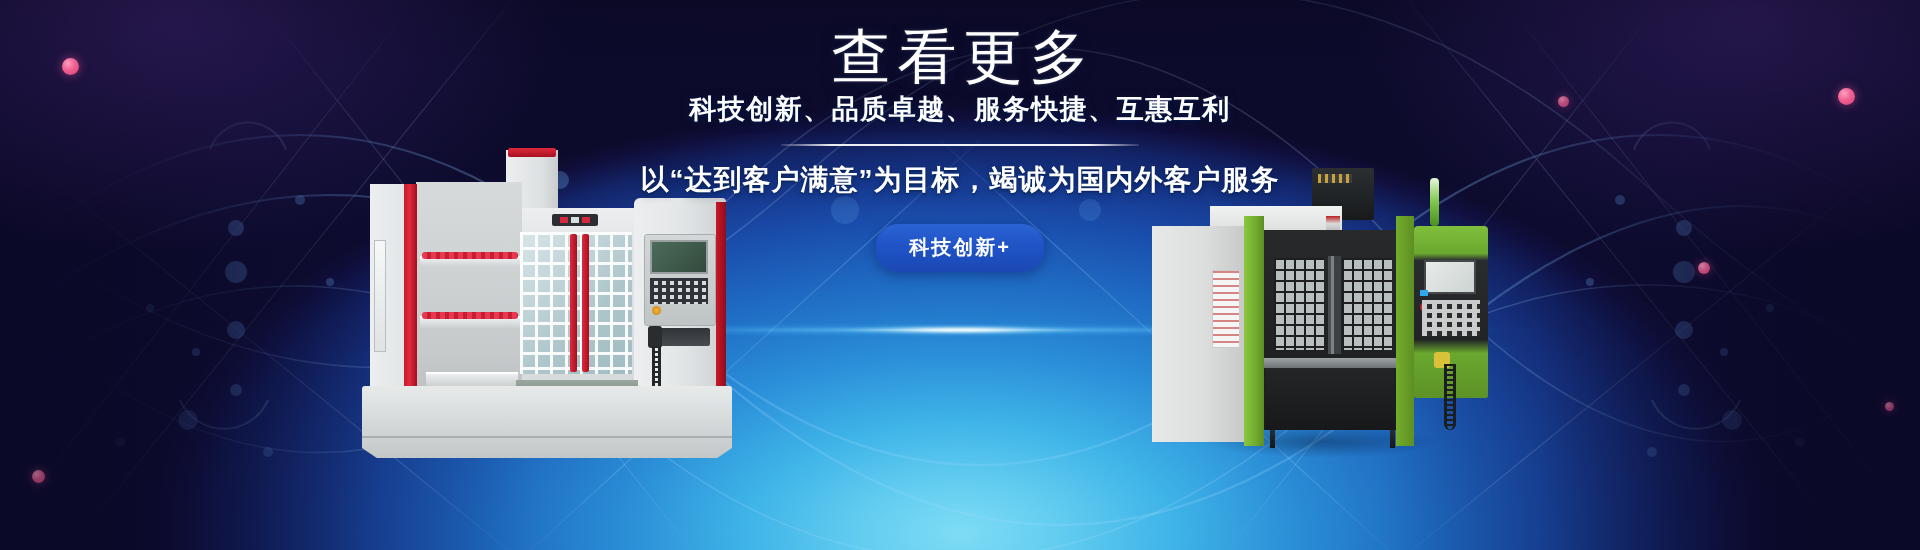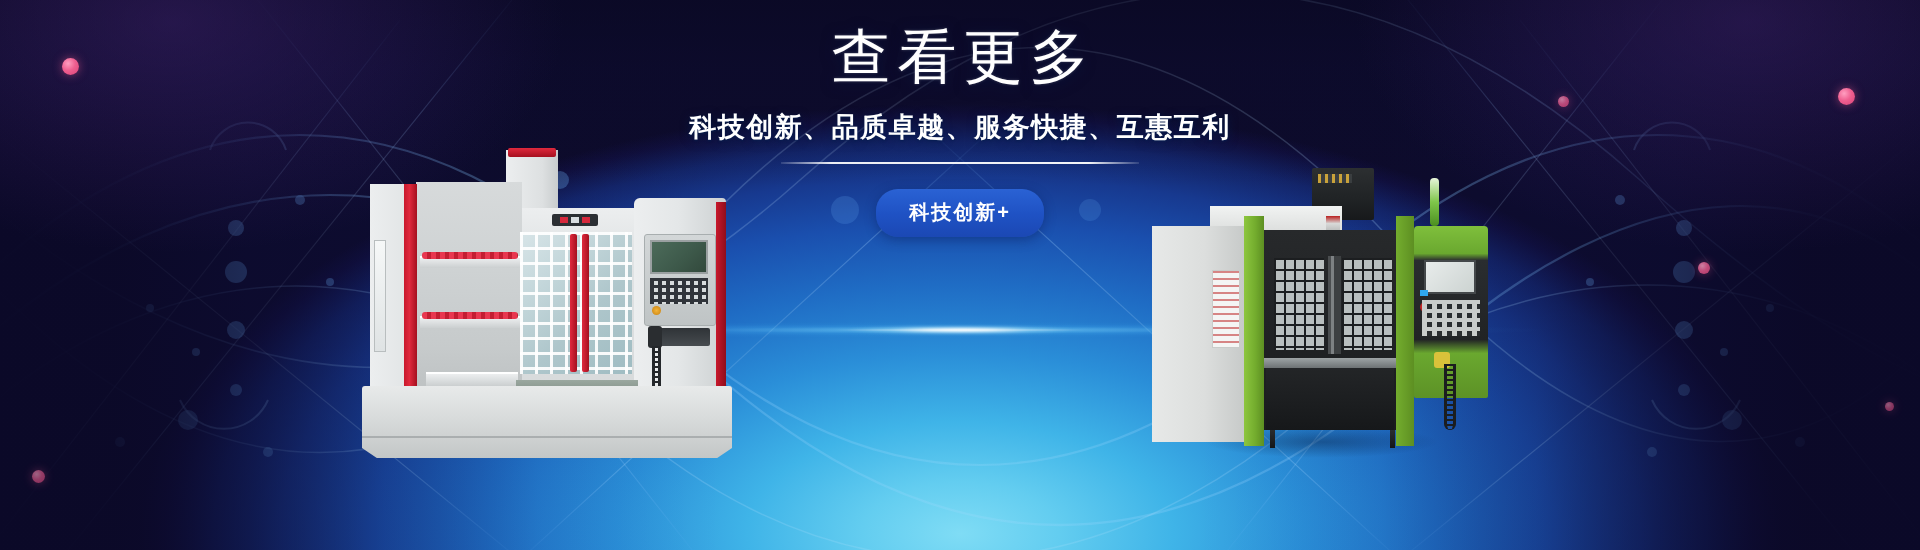--- a/index.html
+++ b/index.html
@@ -90,21 +90,21 @@
   .text-wrap{
     position:absolute; left:50%; top:26px; transform:translateX(-50%);
     width:900px; text-align:center; pointer-events:auto;
   }
   .title{
     font-size:59px; line-height:1.06; font-weight:400; color:#ffffff;
     letter-spacing:7px; text-indent:7px;
     text-shadow:0 2px 14px rgba(6,24,70,0.55), 0 0 3px rgba(255,255,255,0.25);
   }
   .subtitle{
-    margin-top:20px;
+    margin-top:2px;
     font-size:27px; font-weight:700; color:#ffffff; letter-spacing:1.5px;
     text-shadow:0 2px 10px rgba(6,30,80,0.7), 0 1px 2px rgba(6,30,80,0.85);
   }
   .divider{
     width:358px; height:2px; margin:17px auto 0;
     background:linear-gradient(to right,
       rgba(255,255,255,0.12) 0%, rgba(255,255,255,0.92) 14%,
       rgba(255,255,255,0.95) 86%, rgba(255,255,255,0.12) 100%);
   }
   .tagline{
@@ -561,18 +561,19 @@
 
   <div class="content">
     <div class="text-wrap">
 
       <div class="title">查看更多</div>
 
       <div class="subtitle">科技创新、品质卓越、服务快捷、互惠互利</div>
 
       <div class="divider"></div>
 
+      <div class="tagline">以“达到客户满意”为目标，竭诚为国内外客户服务</div>
 
       <button class="cta">科技创新+</button>
     </div>
   </div>
 
 </div>
 
 </body></html>

